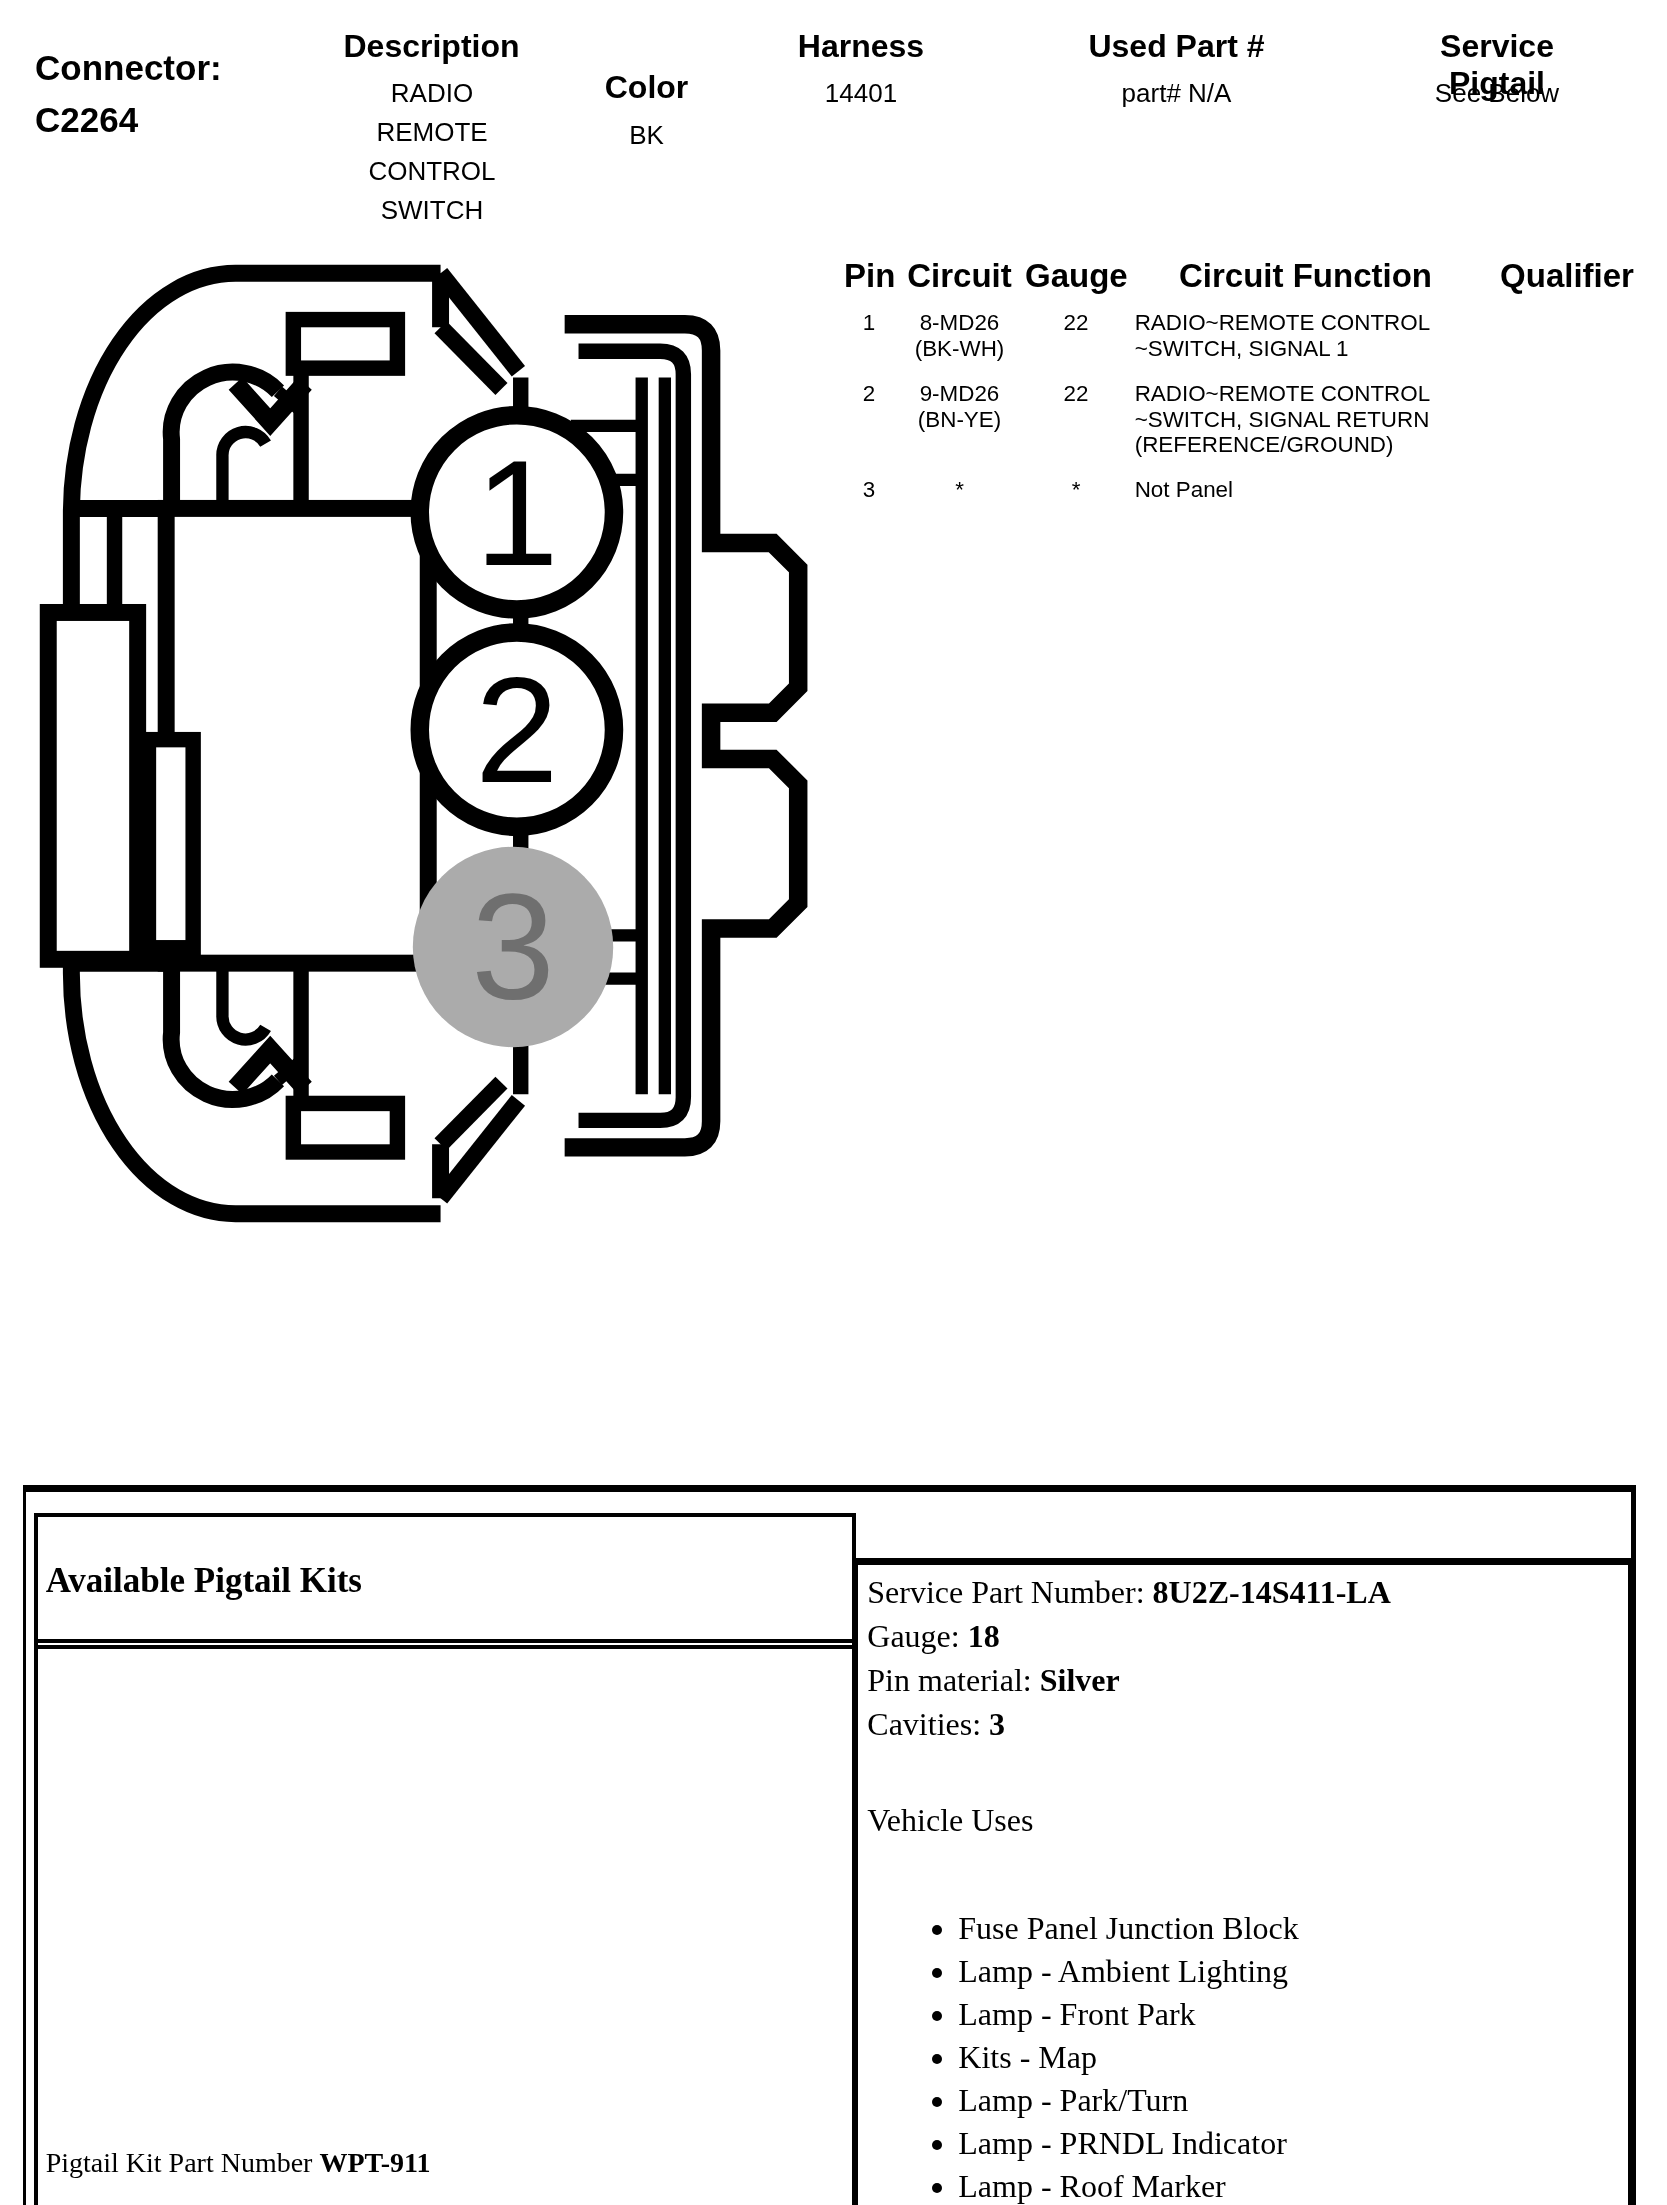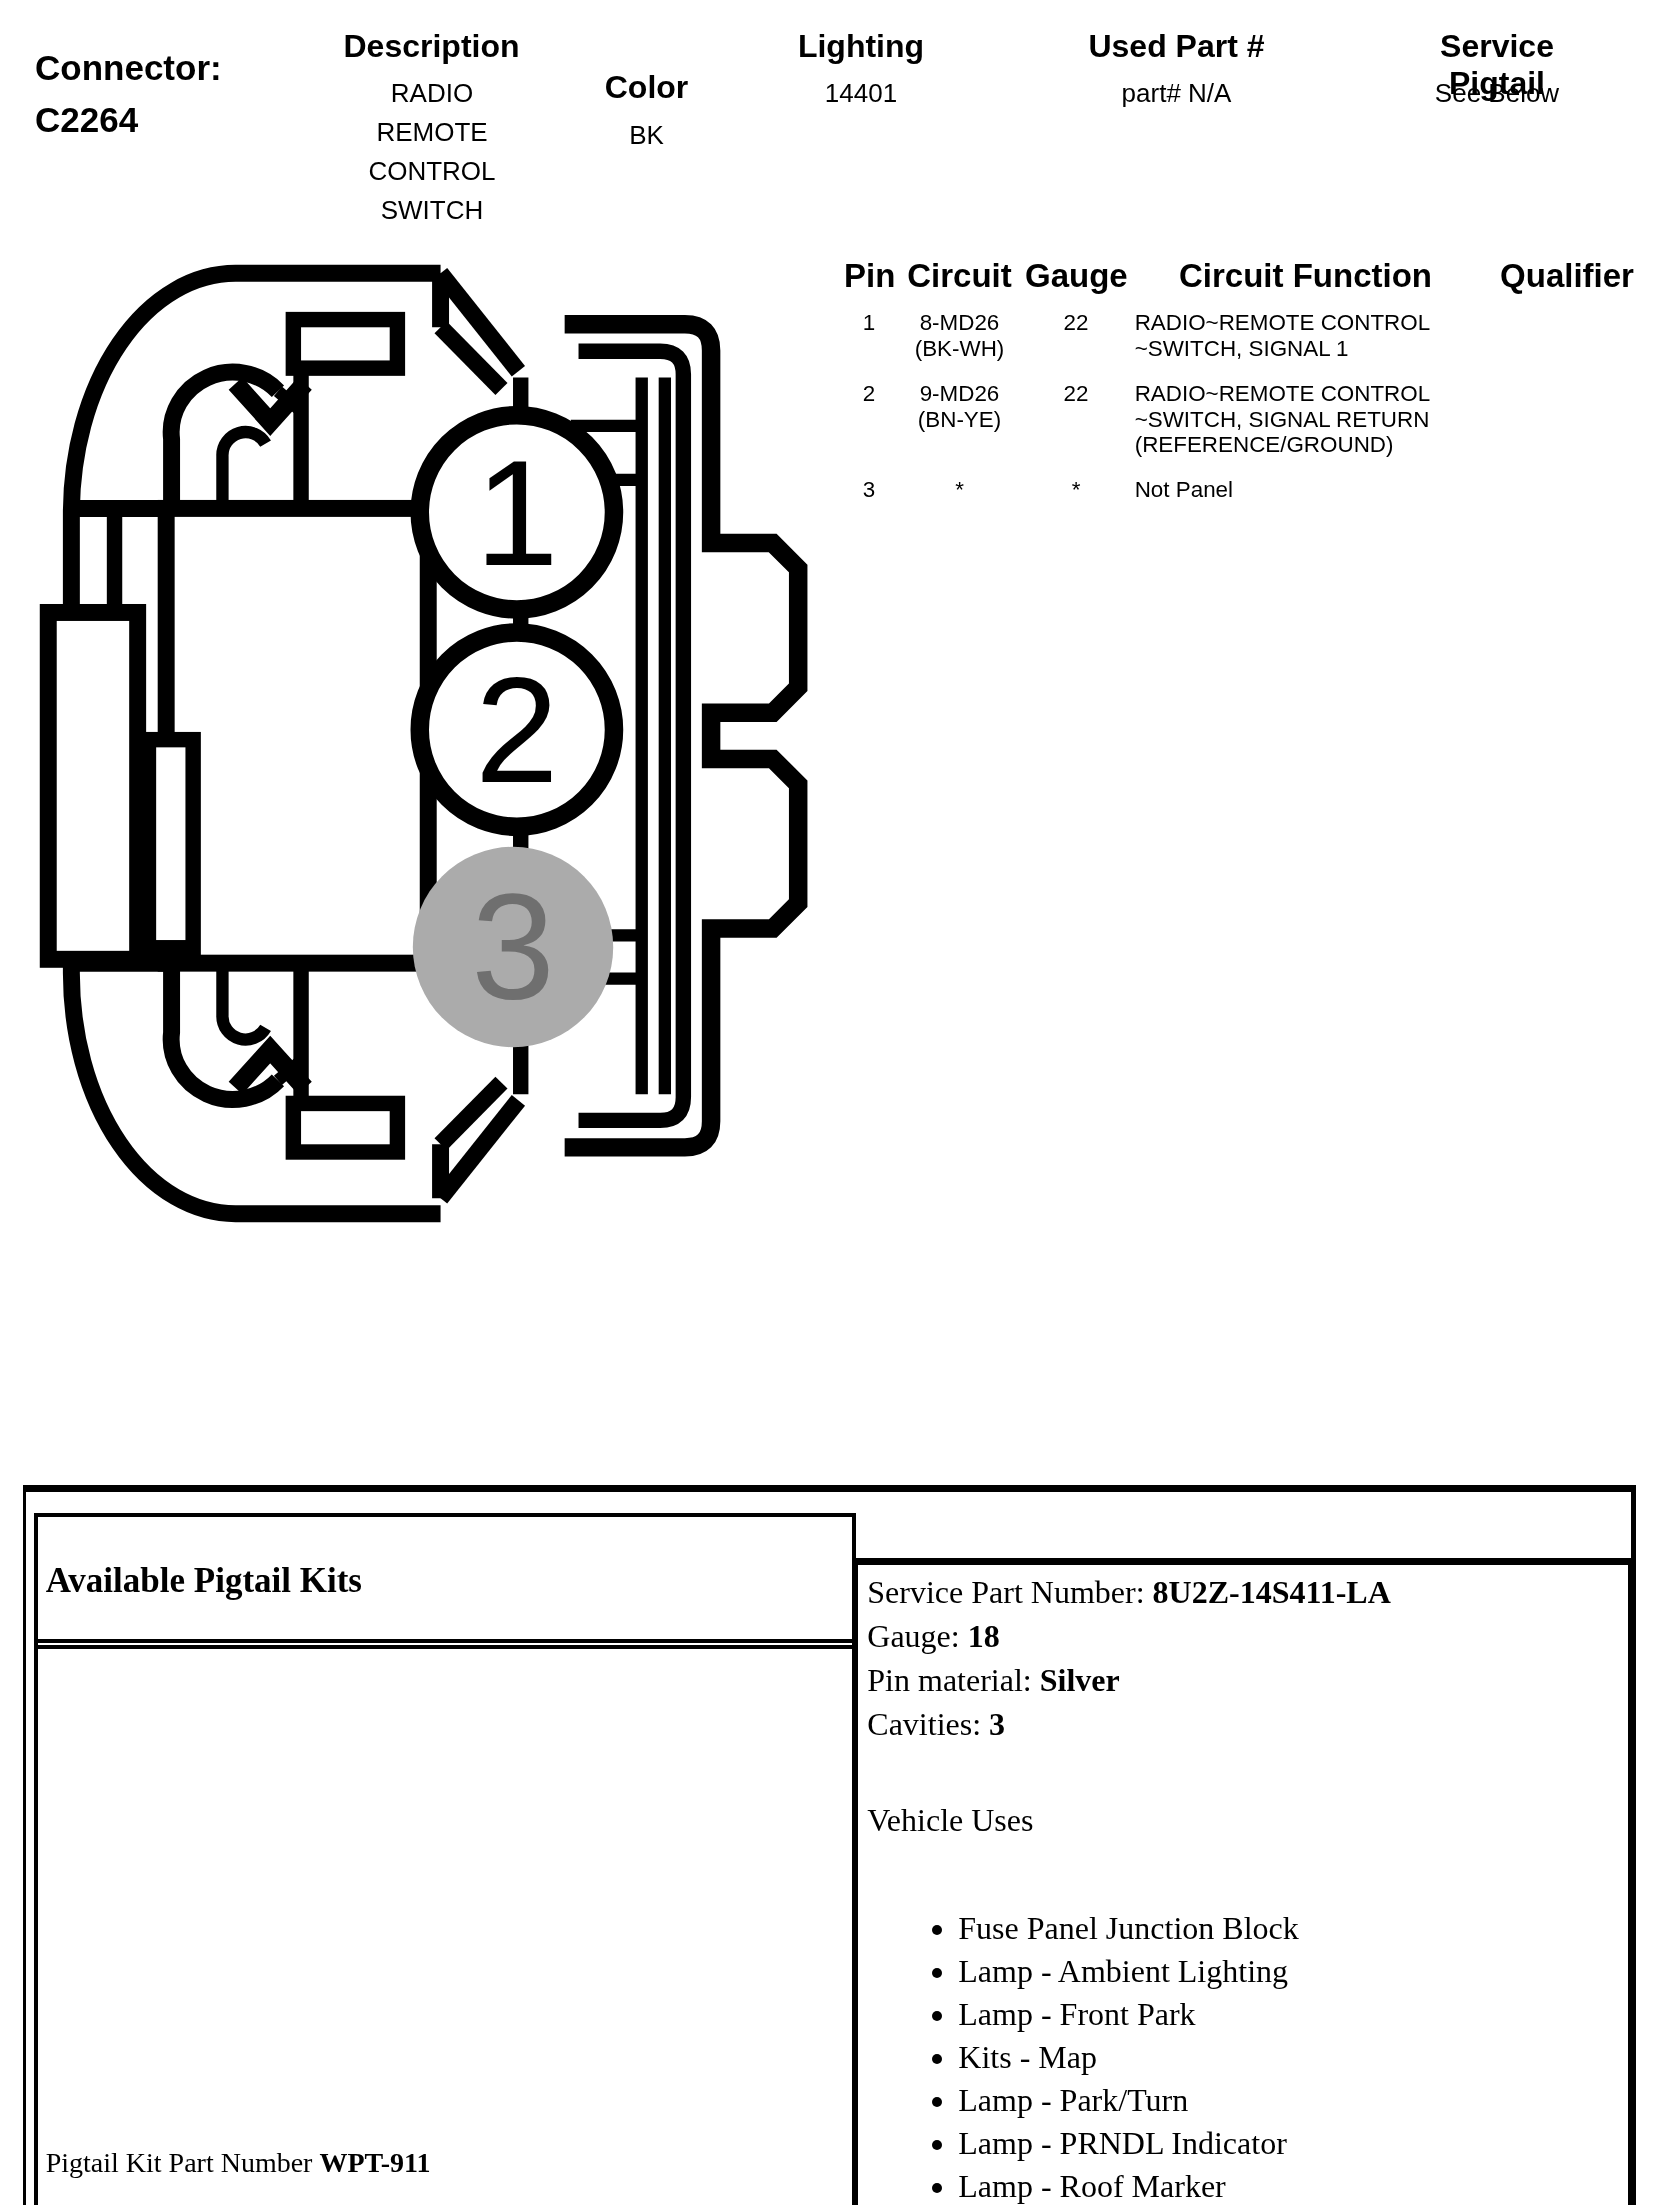--- a/index.html
+++ b/index.html
@@ -95,21 +95,21 @@
     <div>Connector:</div>
     <div>C2264</div>
   </div>
 
   <div class="abs ctr hcol-label" style="left:316px;top:28px;width:231px;">Description</div>
   <div class="abs ctr hcol-value" style="left:332px;top:74px;width:200px;">RADIO REMOTE CONTROL SWITCH</div>
 
   <div class="abs ctr hcol-label" style="left:600px;top:69px;width:93px;">Color</div>
   <div class="abs ctr hcol-value" style="left:600px;top:116px;width:93px;">BK</div>
 
-  <div class="abs ctr hcol-label" style="left:776px;top:28px;width:170px;">Lighting</div>
+  <div class="abs ctr hcol-label" style="left:776px;top:28px;width:170px;">Harness</div>
   <div class="abs ctr hcol-value" style="left:776px;top:74px;width:170px;">14401</div>
 
   <div class="abs ctr hcol-label" style="left:1084px;top:28px;width:185px;">Used Part #</div>
   <div class="abs ctr hcol-value" style="left:1084px;top:74px;width:185px;">part# N/A</div>
 
   <div class="abs ctr hcol-label" style="left:1393px;top:28px;width:208px;">Service Pigtail</div>
   <div class="abs ctr hcol-value" style="left:1393px;top:74px;width:208px;">See Below</div>
 
   <div class="abs pin-table">
     <div class="pt-head">Pin</div>

